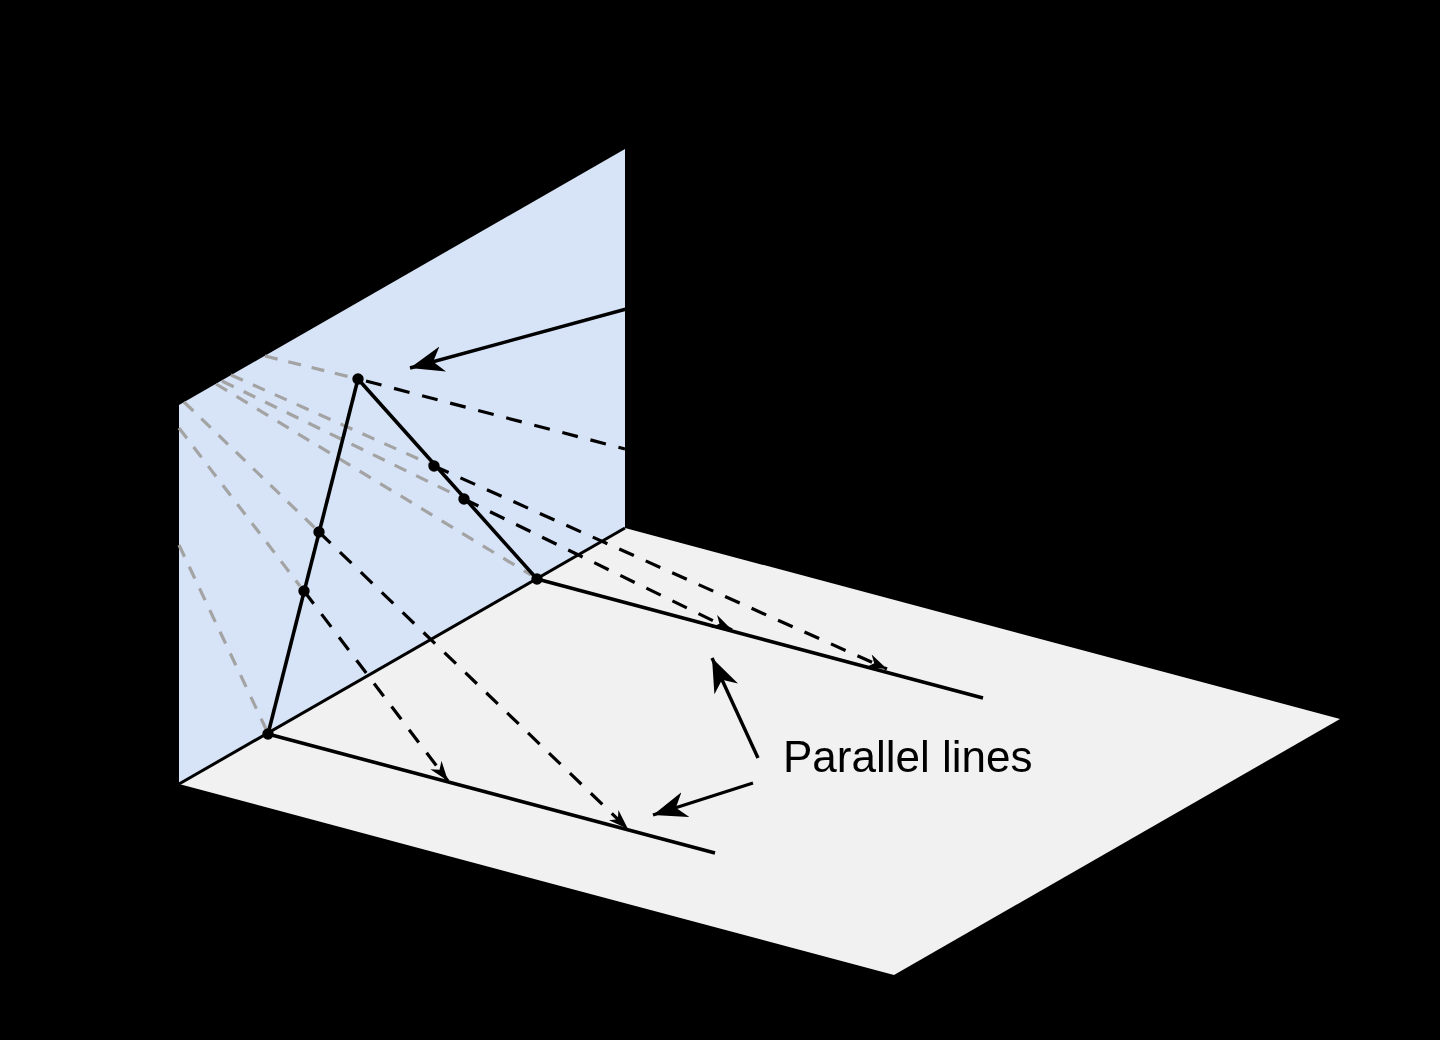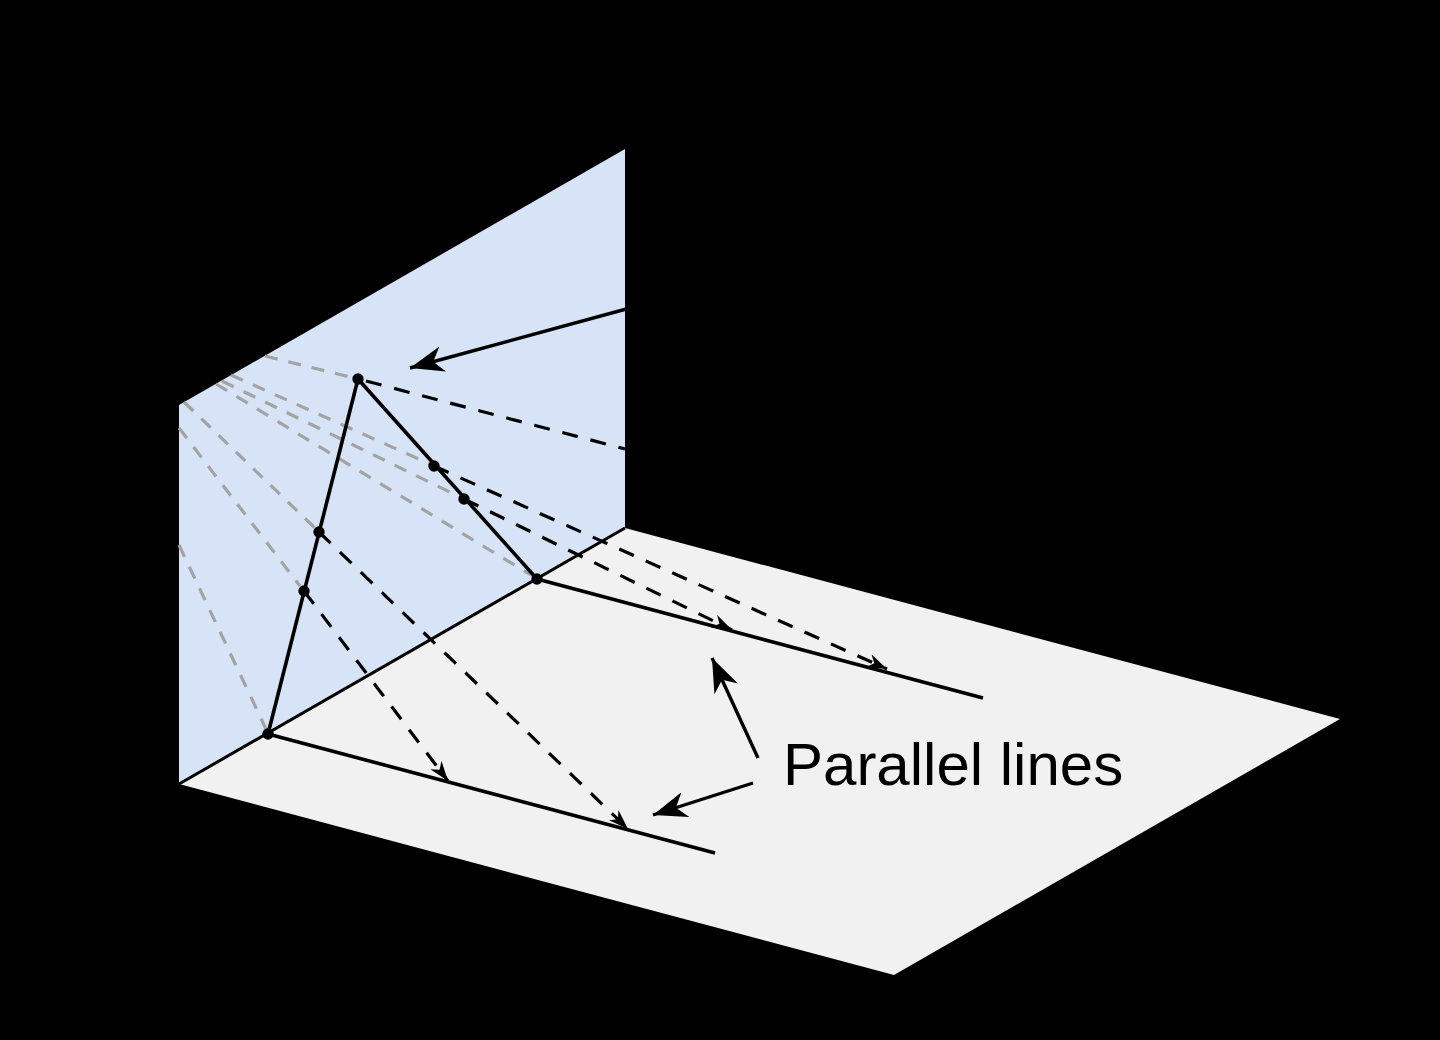--- a/index.html
+++ b/index.html
@@ -52,14 +52,14 @@
         <circle cx="358" cy="379" r="5.7" fill="#000000"></circle>
         <circle cx="434" cy="466" r="5.7" fill="#000000"></circle>
         <circle cx="464" cy="499" r="5.7" fill="#000000"></circle>
         <circle cx="319" cy="532" r="5.7" fill="#000000"></circle>
         <circle cx="304" cy="591" r="5.7" fill="#000000"></circle>
         <circle cx="537" cy="579" r="5.7" fill="#000000"></circle>
         <circle cx="268" cy="734" r="5.7" fill="#000000"></circle>
       </g>
   </svg>
 
-  <div class="figure-label" style="color: rgb(0, 0, 0); font-size: 60px;">Parallel lines</div>
+  <div class="figure-label" style="color: rgb(0, 0, 0); font-size: 44px;">Parallel lines</div>
 </div>
 
 </body></html>

